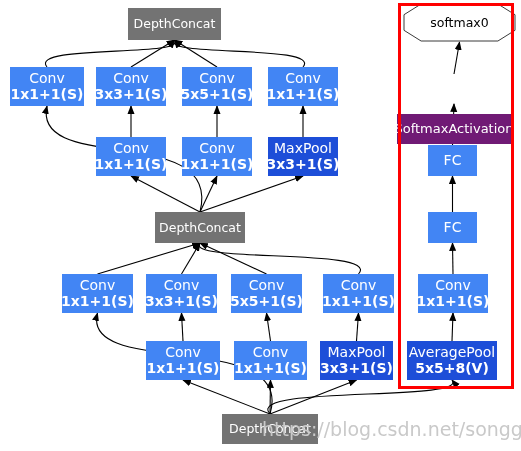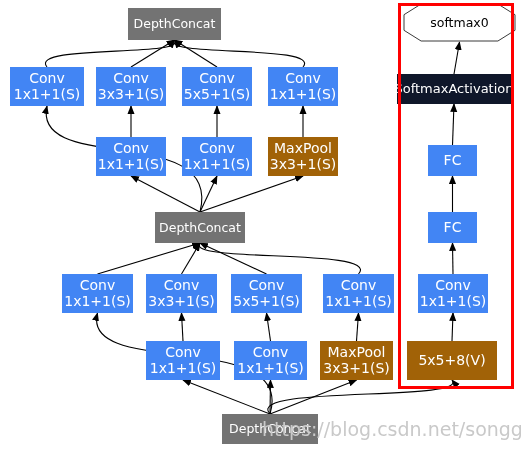--- a/index.html
+++ b/index.html
@@ -20,25 +20,25 @@
     align-items:center;
     justify-content:center;
     color:#ffffff;
     text-align:center;
     line-height:1.12;
     font-size:14px;
     letter-spacing:0px;
     z-index:3;
   }
   .node .l1{display:block;}
-  .node .l2{display:block;font-weight:400;}
+  .node .l2{display:block;font-weight:700;}
   .conv{background:#4285f4;}
-  .pool{background:#a16207;}
+  .pool{background:#1d4ed8;}
   .concat{background:#737373;font-size:12.5px;}
-  .softmaxact{background:#0f172a;font-size:13px;}
+  .softmaxact{background:#701a75;font-size:13px;margin-top:40px;}
   .concat .l1{font-weight:400;}
   .oct-wrap{position:absolute;z-index:3;border-radius:7px;}
   .oct-wrap svg{position:absolute;left:0;top:0;}
   .oct-label{
     position:absolute;left:0;top:0;right:0;bottom:0;
     display:flex;align-items:center;justify-content:center;
     font-size:12.5px;color:#000;
   }
 
   .redframe{
@@ -161,20 +161,21 @@
         <span class="l2">1x1+1(S)</span>
       </div>
       <div class="node pool" style="left: 320px; top: 341px; width: 73px; height: 39px;">
         <span class="l1">MaxPool</span>
         <span class="l2">3x3+1(S)</span>
       </div>
       <div class="node concat" style="left: 222px; top: 414px; width: 96px; height: 30px;">
         <span class="l1">DepthConcat</span>
       </div>
       <div class="node pool" style="left: 407px; top: 341px; width: 90px; height: 39px;">
+        <span class="l1">AveragePool</span>
         <span class="l2">5x5+8(V)</span>
       </div>
       <div class="node conv" style="left: 418px; top: 274px; width: 70px; height: 39px;">
         <span class="l1">Conv</span>
         <span class="l2">1x1+1(S)</span>
       </div>
       <div class="node conv" style="left: 428px; top: 212px; width: 49px; height: 31px;">
         <span class="l1">FC</span>
       </div>
       <div class="node conv" style="left: 428px; top: 145px; width: 49px; height: 31px;">

